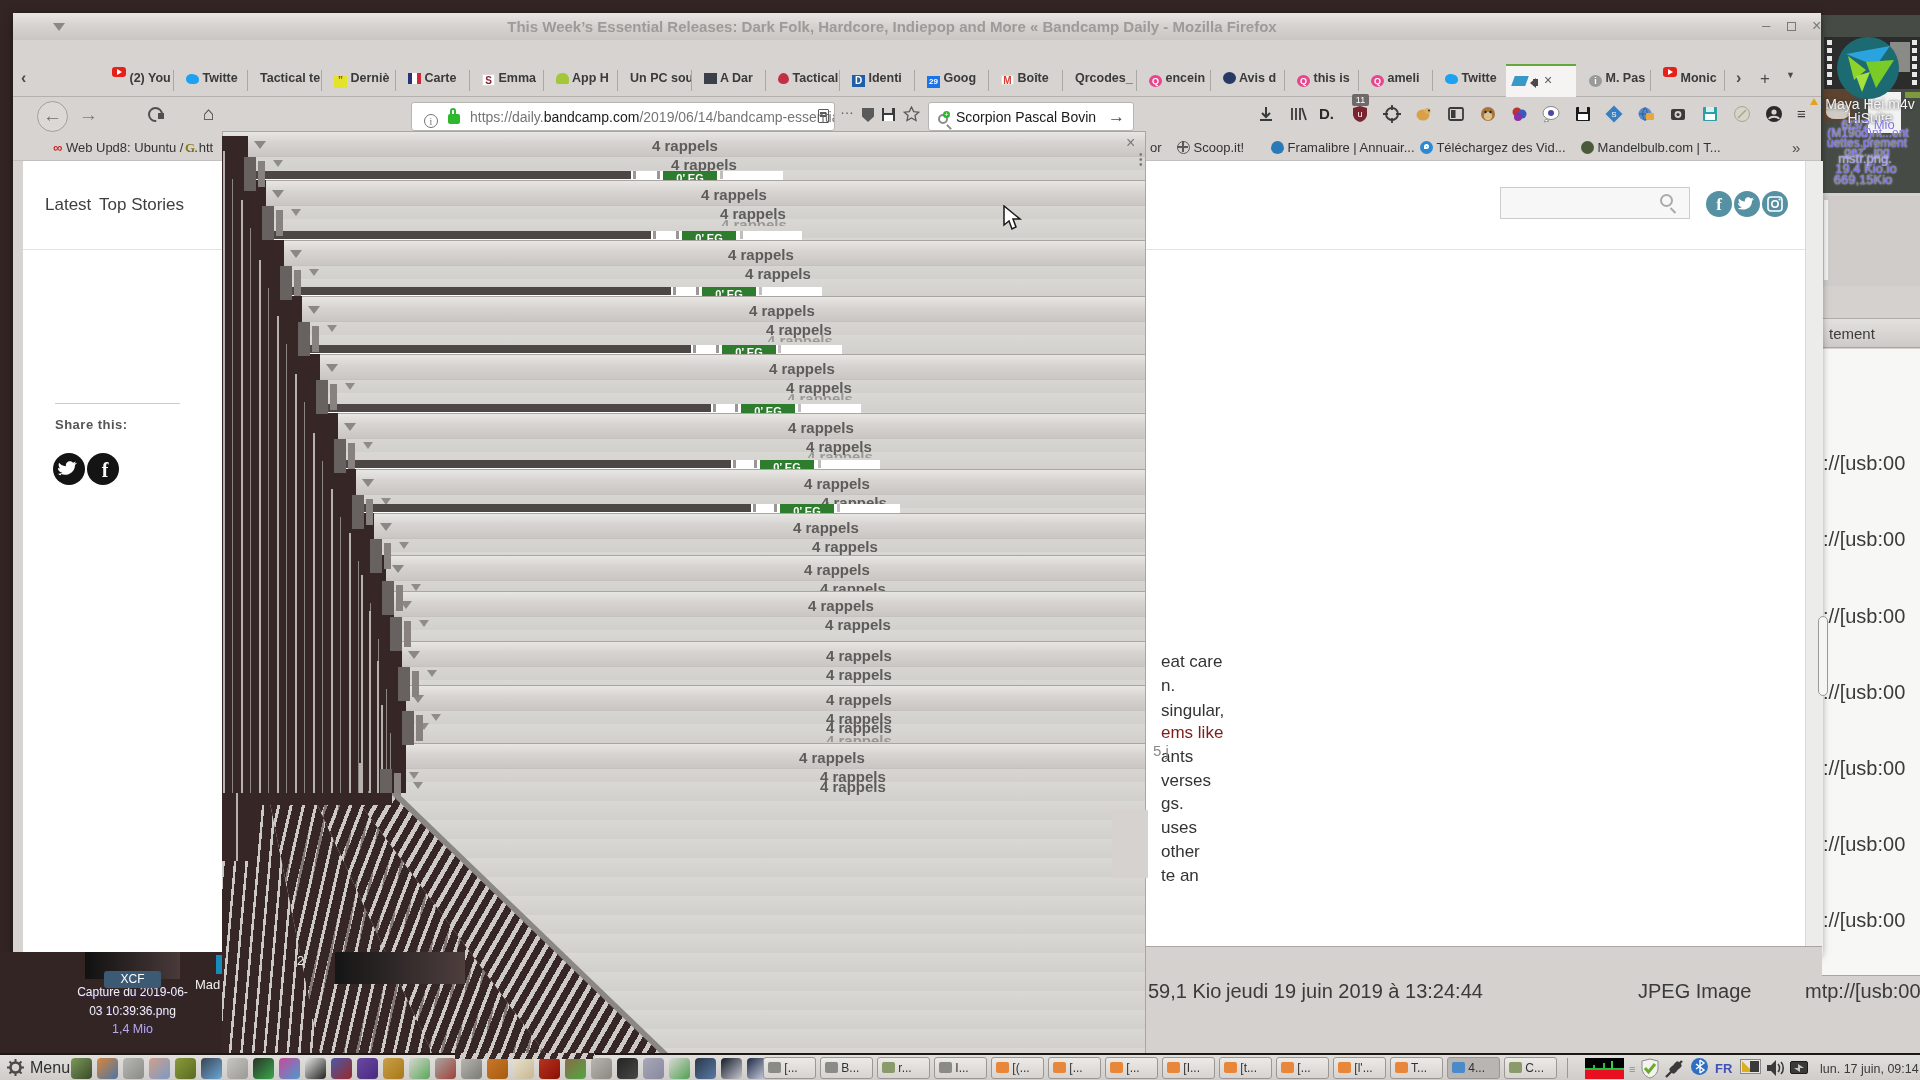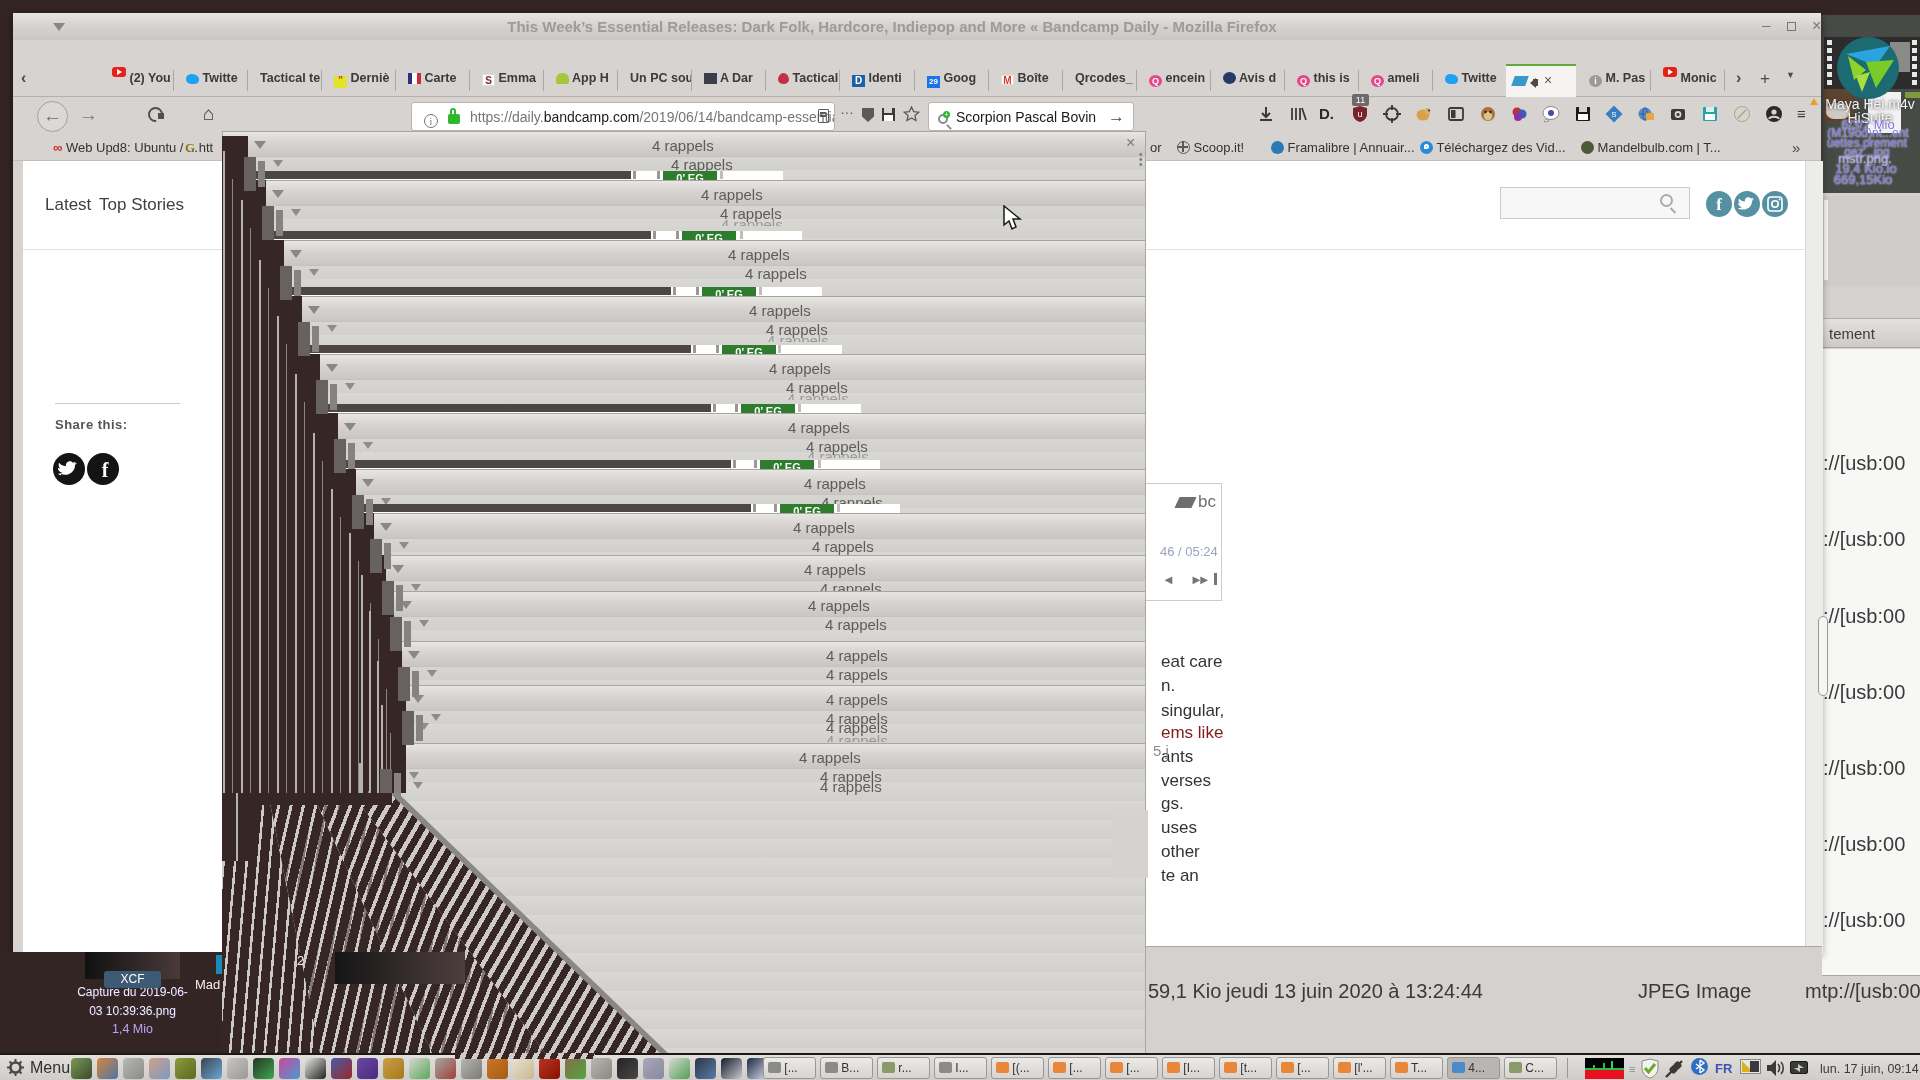--- a/index.html
+++ b/index.html
@@ -1,18 +1,18 @@
 <!DOCTYPE html>
 <html><head><meta charset="utf-8"><style>
 *{margin:0;padding:0;box-sizing:border-box}
 html,body{width:1920px;height:1080px;overflow:hidden;font-family:"Liberation Sans",sans-serif}
 body{position:relative;background:#332524}
 .abs{position:absolute}
 .tb-grad{background:linear-gradient(#e8e6e3,#d6d3d0 45%,#c9c6c3)}
-.dlg-title{font-weight:normal;font-size:15px;color:#5e5c5a;white-space:nowrap}
+.dlg-title{font-weight:bold;font-size:15px;color:#5e5c5a;white-space:nowrap}
 .tri{width:0;height:0;border-left:6px solid transparent;border-right:6px solid transparent;border-top:8px solid #8a8784}
 .tri-s{width:0;height:0;border-left:5px solid transparent;border-right:5px solid transparent;border-top:7px solid #8f8c89}
 </style></head><body>
 <div class="abs" style="left:1813px;top:0;width:107px;height:1080px;background:#332524"></div>
 <div class="abs" style="left:1818px;top:15px;width:102px;height:178px;background:#474b46"></div>
 <div class="abs" style="left:1824px;top:37px;width:96px;height:52px;background:#2c2c2c"></div>
 <div class="abs" style="left:1827px;top:40px;width:5px;height:5px;background:#e8e8e8"></div>
 <div class="abs" style="left:1912px;top:40px;width:5px;height:5px;background:#e8e8e8"></div>
 <div class="abs" style="left:1827px;top:48px;width:5px;height:5px;background:#e8e8e8"></div>
 <div class="abs" style="left:1912px;top:48px;width:5px;height:5px;background:#e8e8e8"></div>
@@ -240,47 +240,39 @@
         <circle cx="73.5" cy="10.5" r="1" fill="#fff"></circle>
 </svg>
 <div class="abs" style="left:32px;top:242px;width:125px;height:1px;background:#ccc"></div>
 <div class="abs" style="left:32px;top:256px;font-size:13px;font-weight:bold;color:#555;letter-spacing:.5px">Share this:</div>
 <svg class="abs" style="left:30px;top:292px" width="66" height="32" viewBox="0 0 66 32">
 <circle cx="16" cy="16" r="16" fill="#141414"></circle>
         <path d="M8 21c6 2.5 14-1 14-9 1-1 2-2 2-2l-2.5.6L23 8.5l-3 1.2c-3.5-3.5-8 0-7 3.5-3.5 0-6-2.3-7-3.5-1 2.3 0 4.6 1.2 5.8l-2.3-.6c0 2.3 2.3 4.6 4.6 4.6-1.2 1.2-3.5 1.2-4.6 1.2 1.2 1.2 2.3 1.7 3.1 1.3z" fill="#fff"></path>
 <circle cx="50" cy="16" r="16" fill="#141414"></circle>
         <text x="52" y="24" font-size="20" font-weight="bold" fill="#fff" text-anchor="middle" font-family="Liberation Serif">f</text>
 </svg>
-<div class="abs" style="left:1080px;top:322px;width:119px;height:118px;background:#fff;border:1px solid #ccc">
-        <div class="abs" style="left:73px;top:13px;width:17px;height:11px;background:#6e6e6e;transform:skewX(-25deg)"></div>
-        <div class="abs" style="left:94px;top:8px;font-size:17px;color:#6e6e6e">bc</div>
-        <div class="abs" style="left:56px;top:60px;font-size:13px;color:#9aa4bc;white-space:nowrap">46 / 05:24</div>
-        <div class="abs" style="left:58px;top:88px;font-size:13px;color:#757575">◄</div>
-        <div class="abs" style="left:86px;top:88px;font-size:13px;color:#757575;letter-spacing:-5px">►►</div>
-        <div class="abs" style="left:110px;top:89px;width:2.5px;height:12px;background:#757575"></div>
-      </div>
 <div class="abs" style="left:1138px;top:491px;font-size:17px;color:#333;white-space:nowrap">eat care</div>
 <div class="abs" style="left:1138px;top:515px;font-size:17px;color:#333;white-space:nowrap">n.</div>
 <div class="abs" style="left:1138px;top:540px;font-size:17px;color:#333;white-space:nowrap">singular,</div>
 <div class="abs" style="left:1138px;top:562px;font-size:17px;color:#7f1d1d;white-space:nowrap">ems like</div>
 <div class="abs" style="left:1138px;top:586px;font-size:17px;color:#333;white-space:nowrap">ants</div>
 <div class="abs" style="left:1138px;top:610px;font-size:17px;color:#333;white-space:nowrap">verses</div>
 <div class="abs" style="left:1138px;top:633px;font-size:17px;color:#333;white-space:nowrap">gs.</div>
 <div class="abs" style="left:1138px;top:657px;font-size:17px;color:#333;white-space:nowrap">uses</div>
 <div class="abs" style="left:1138px;top:681px;font-size:17px;color:#333;white-space:nowrap">other</div>
 <div class="abs" style="left:1138px;top:705px;font-size:17px;color:#333;white-space:nowrap">te an</div>
 <div class="abs" style="left:1130px;top:581px;font-size:15px;color:#8a8a8a">5 j</div>
 <div class="abs" style="left:1782px;top:0;width:18px;height:793px;background:#ececea;border-left:1px solid #d8d8d6"></div>
 <div class="abs" style="left:1795px;top:455px;width:10px;height:80px;background:#f5f5f3;border:1px solid #9a9a98;border-radius:5px"></div>
 </div>
 </div>
 <div class="abs" style="left:1112px;top:946px;width:710px;height:112px;background:#d4d1ce;border-top:1px solid #a8a5a2"></div>
 <div class="abs" style="left:1822px;top:975px;width:98px;height:83px;background:#d4d1ce;border-top:1px solid #a8a5a2"></div>
 <div class="abs" style="left:1148px;top:980px;font-size:20px;color:#3a3a3a;white-space:nowrap">59,1 Kio</div>
-<div class="abs" style="left:1226px;top:980px;font-size:20px;color:#3a3a3a;white-space:nowrap">jeudi 13 juin 2020 à 13:24:44</div>
+<div class="abs" style="left:1226px;top:980px;font-size:20px;color:#3a3a3a;white-space:nowrap">jeudi 19 juin 2019 à 13:24:44</div>
 <div class="abs" style="left:1638px;top:980px;font-size:20px;color:#3a3a3a;white-space:nowrap">JPEG Image</div>
 <div class="abs" style="left:1805px;top:980px;font-size:20px;color:#3a3a3a;white-space:nowrap">mtp://[usb:00</div>
 <div class="abs" style="left:0px;top:952px;width:445px;height:106px;background:#332524"></div>
 <div class="abs" style="left:85px;top:952px;width:95px;height:27px;z-index:3;background:linear-gradient(90deg,#111,#4a3a3a)"></div>
 <div class="abs" style="left:335px;top:952px;width:130px;height:32px;z-index:3;background:linear-gradient(90deg,#151515,#4e3e3e)"></div>
 <div class="abs" style="left:297px;top:953px;color:#eee;font-size:13px;z-index:3">2</div>
 <div class="abs" style="left:216px;top:955px;width:6px;height:19px;z-index:3;background:#1a8ab8"></div>
 <div class="abs" style="left:104px;top:971px;width:57px;height:17px;z-index:3;background:#3c5a74;border-radius:3px;color:#fff;font-size:12px;text-align:center;line-height:16px">XCF</div>
 <div class="abs" style="left:60px;top:985px;width:145px;text-align:center;font-size:12px;color:#f2f2f2;text-shadow:1px 1px 0 #3a2a5a">Capture du 2019-06-</div>
 <div class="abs" style="left:60px;top:1004px;width:145px;text-align:center;font-size:12px;color:#f2f2f2;text-shadow:1px 1px 0 #3a2a5a">03 10:39:36.png</div>

